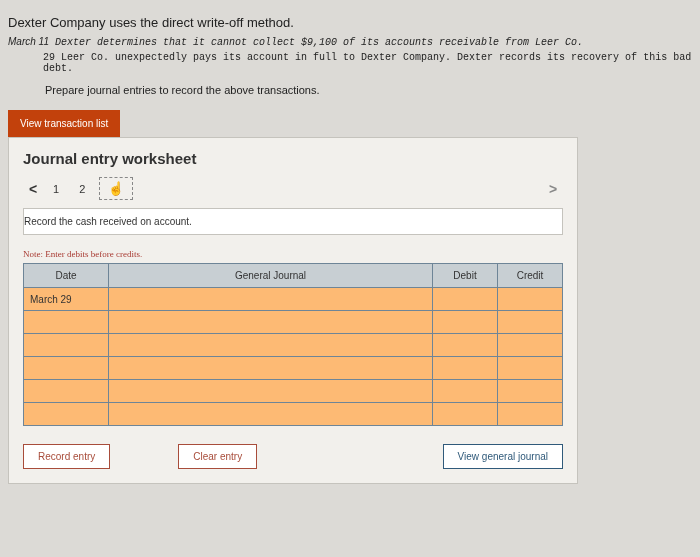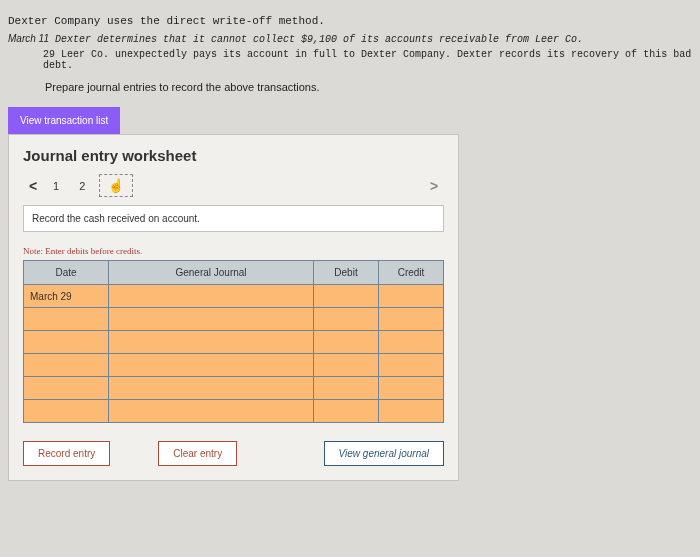--- a/index.html
+++ b/index.html
@@ -10,37 +10,37 @@
     width: 700px;
     height: 557px;
     overflow: hidden;
   }
   .page {
     background: #dcdad6;
     padding: 15px 8px;
     box-sizing: border-box;
     height: 557px;
   }
-  .intro1 { font-size: 11px; color: #222; margin-bottom: 6px; font-family: Liberation Mono, monospace; }
+  .intro1 { font-size: 13px; color: #222; margin-bottom: 6px; }
   .intro2 { font-size: 10px; font-family: 'Courier New', monospace; color: #222; margin-bottom: 4px; padding-left: 0; font-style: italic; }
   .intro2 .date-label { font-family: Arial, sans-serif; font-size: 10px; }
   .intro3 { font-size: 10px; font-family: Liberation Mono, monospace; color: #222; margin-bottom: 10px; padding-left: 35px; }
   .prepare { font-size: 11px; color: #222; margin-bottom: 14px; padding-left: 37px; }
   .view-trans-btn {
-    background: #8b5cf6;
+    background: #c2410c;
     color: #fff;
     font-size: 10px;
     padding: 8px 12px;
     border: none;
     display: inline-block;
   }
   .worksheet-box {
     background: #f2f0ec;
     border: 1px solid #c5c3bd;
-    width: 451px;
+    width: 570px;
     margin-top: 0;
     padding: 12px 14px 14px 14px;
     box-sizing: border-box;
   }
   .ws-title { font-size: 15px; font-weight: bold; color: #333; margin-bottom: 10px; }
   .tab-row { display: flex; align-items: center; margin-bottom: 8px; }
   .chev {
     width: 20px; text-align: center; font-size: 14px; color: #333; font-weight: bold;
   }
   .chev-right { margin-left: auto; color: #888; }
@@ -50,21 +50,21 @@
   .tab-active {
     border: 1px dashed #888;
     padding: 3px 8px;
     font-size: 11px;
     margin-left: 4px;
   }
   .hand-icon { font-size: 13px; }
   .instr-box {
     background: #fff;
     border: 1px solid #c5c3bd;
-    padding: 7px 8px;
+    padding: 7px 0;
     font-size: 10px;
     color: #333;
     margin-bottom: 14px;
   }
   .note { font-size: 9px; color: #a83a32; margin-bottom: 4px; font-family: Liberation Serif, serif; }
   .je-table {
     border-collapse: collapse;
     width: 100%;
     margin-bottom: 18px;
   }
@@ -81,36 +81,35 @@
     background: #fdba74;
     border: 1px solid #6e8597;
     font-size: 10px;
     color: #333;
     padding: 4px 6px;
     height: 14px;
   }
   .col-date { width: 72px; }
   .col-gj { }
   .col-amt { width: 52px; }
-  .btn-row { display: flex; gap: 48px; align-items: center; }
+  .btn-row { display: flex; gap: 68px; align-items: center; }
   .action-btn {
     background: #fff;
     border: 1px solid #a84c3a;
     color: #a84c3a;
     font-size: 10px;
     padding: 6px 14px;
   }
   .view-gj-btn {
     margin-left: auto;
     background: #fff;
     border: 1px solid #305a7a;
     color: #305a7a;
     font-size: 10px;
     padding: 6px 14px;
-    font-style: italic;
   }
 </style>
 </head>
 <body>
 
 <div class="page">
   <div class="intro1">Dexter Company uses the direct write-off method.</div>
   <div class="intro2">
     <span class="date-label">March 11</span>
     <span>Dexter determines that it cannot collect $9,100 of its accounts receivable from Leer Co.</span>

